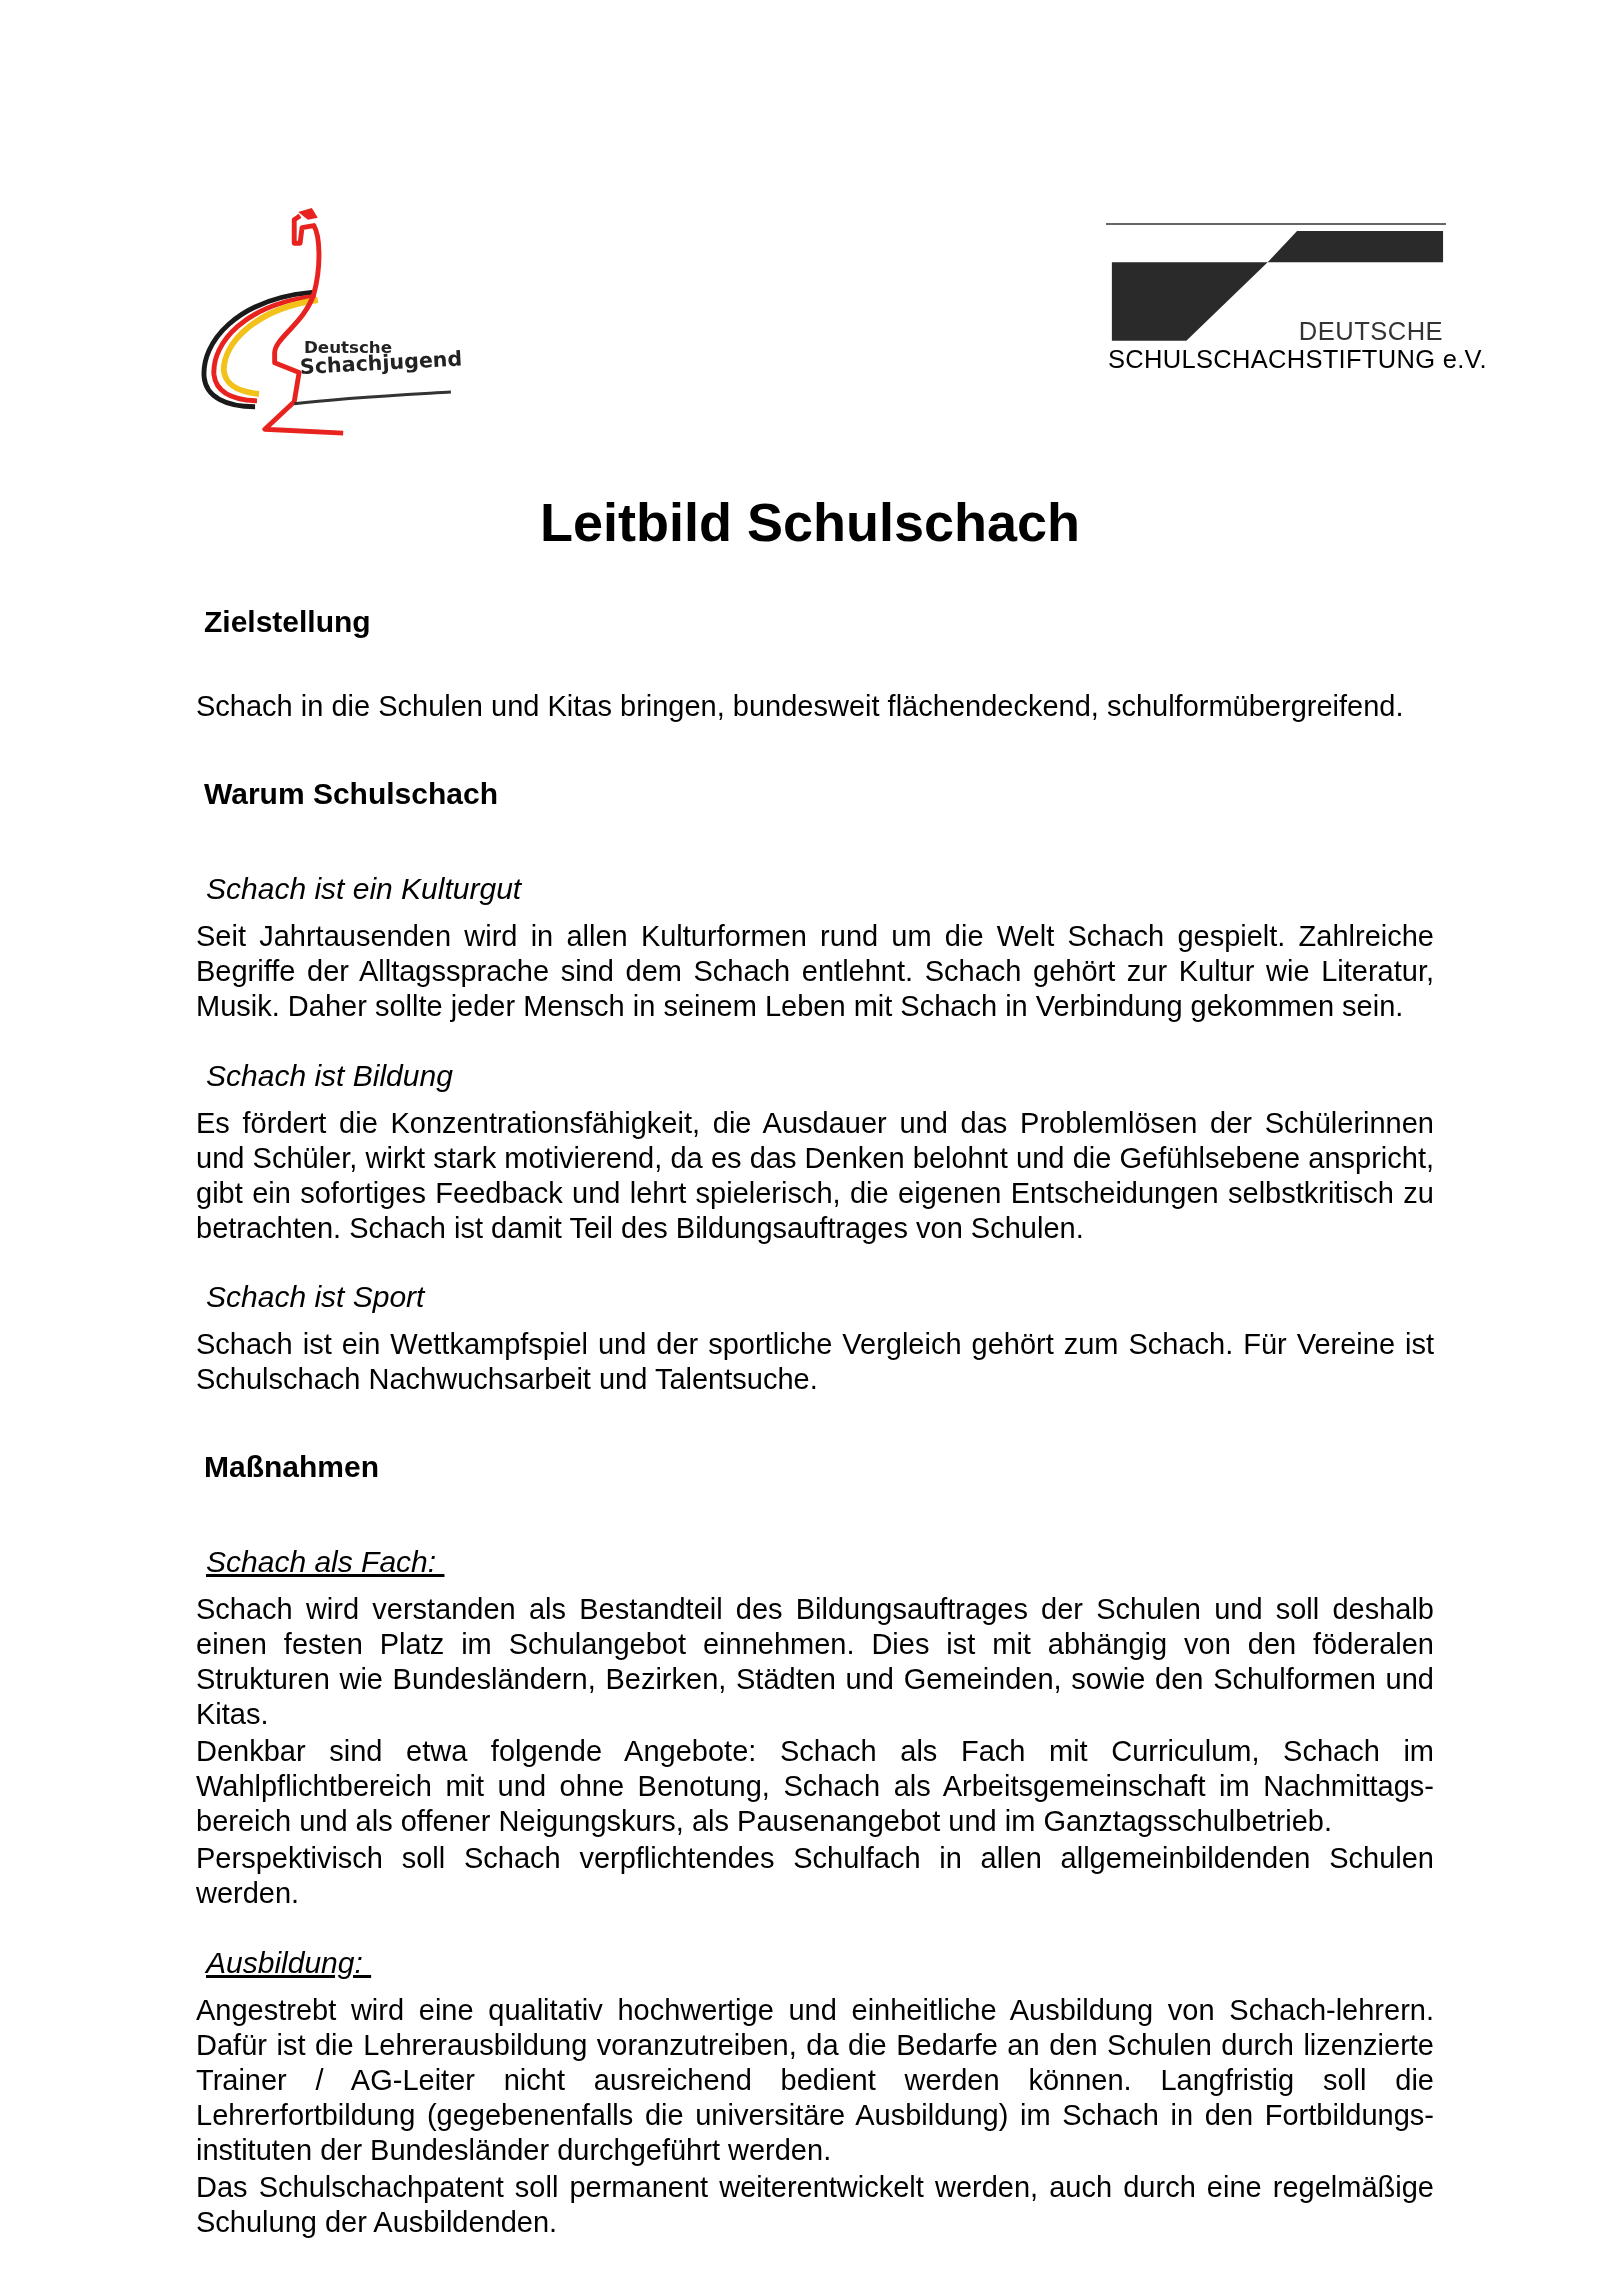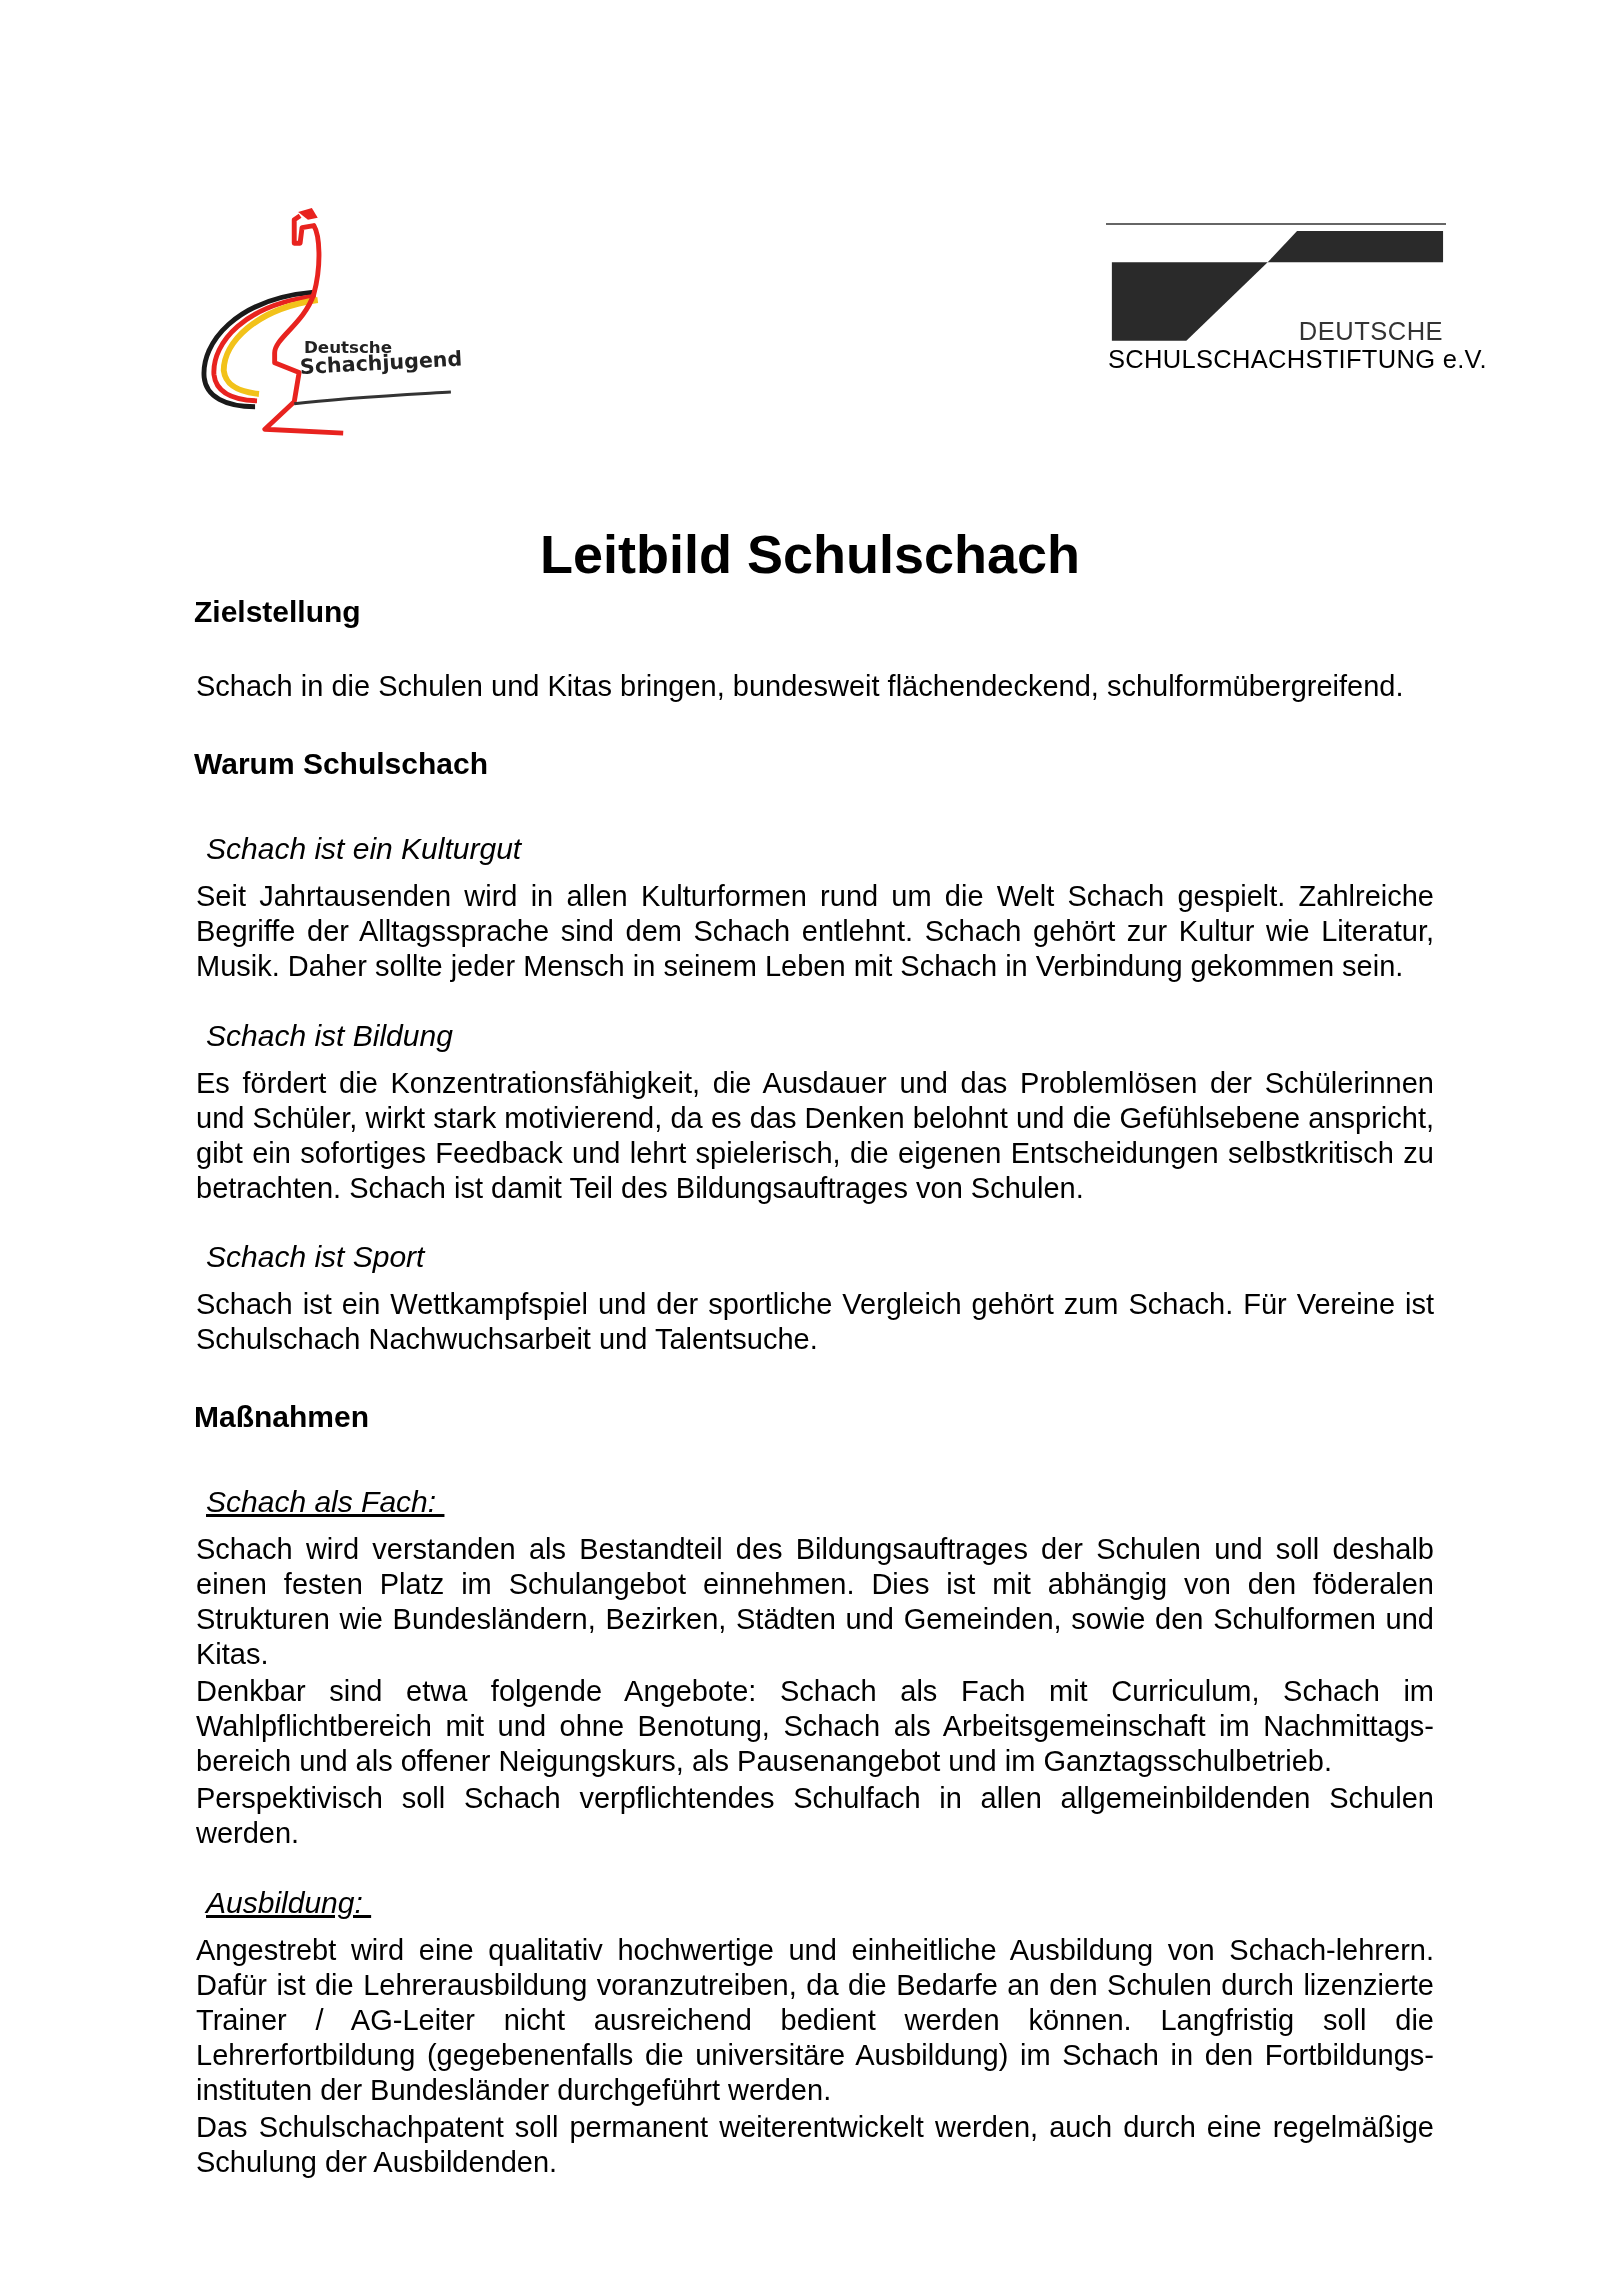--- a/index.html
+++ b/index.html
@@ -10,23 +10,23 @@
   
   .logo-dsj { position: absolute; left: 196px; top: 206px; width: 265px; height: 235px; }
   .logo-dss { position: absolute; left: 1106px; top: 223px; width: 340px; height: 155px; }
   .dss-text1 { position: absolute; right: 2.9px; top: 94px; font-size: 25.5px; letter-spacing: 0.5px; color: #333; }
   .dss-text2 { position: absolute; left: 2px; top: 122px; font-size: 25.5px; letter-spacing: 0.3px; color: #000000; white-space: nowrap; }
   .dsj-text1 { position: absolute; left: 108px; top: 131px; font-size: 16.7px; font-weight: bold; color: #222; font-family: "DejaVu Sans", sans-serif; }
   .dsj-text2 { position: absolute; left: 104px; top: 149px; font-size: 20.6px; font-weight: bold; color: #222; font-family: "DejaVu Sans", sans-serif; transform: rotate(-3deg); transform-origin: left center; }
 
   
   .title { position: absolute; left: 0; width: 1620px; top: 490px; text-align: center;
-           font-size: 54px; font-weight: bold; line-height: 65px; margin-top: 32px; }
+           font-size: 54px; font-weight: bold; line-height: 65px; }
   .content { position: absolute; left: 194px; top: 592px; width: 1242px; }
-  h2 { font-size: 30px; font-weight: bold; margin: 0; line-height: 39px; }
+  h2 { font-size: 30px; font-weight: bold; margin: 10px; line-height: 39px; }
   .para { font-size: 29px; line-height: 35px; text-align: justify; margin: 2px; }
   .sub { font-size: 30px; font-style: italic; line-height: 36px; margin: 12px; }
   .sub.u span { text-decoration: underline; white-space: pre; text-align: center; }
   .gap-h2 { height: 36px; }
   .gap-sec { height: 38px; }
   .gap-sm { height: 19.6px; }
 </style>
 </head>
 <body>
 

